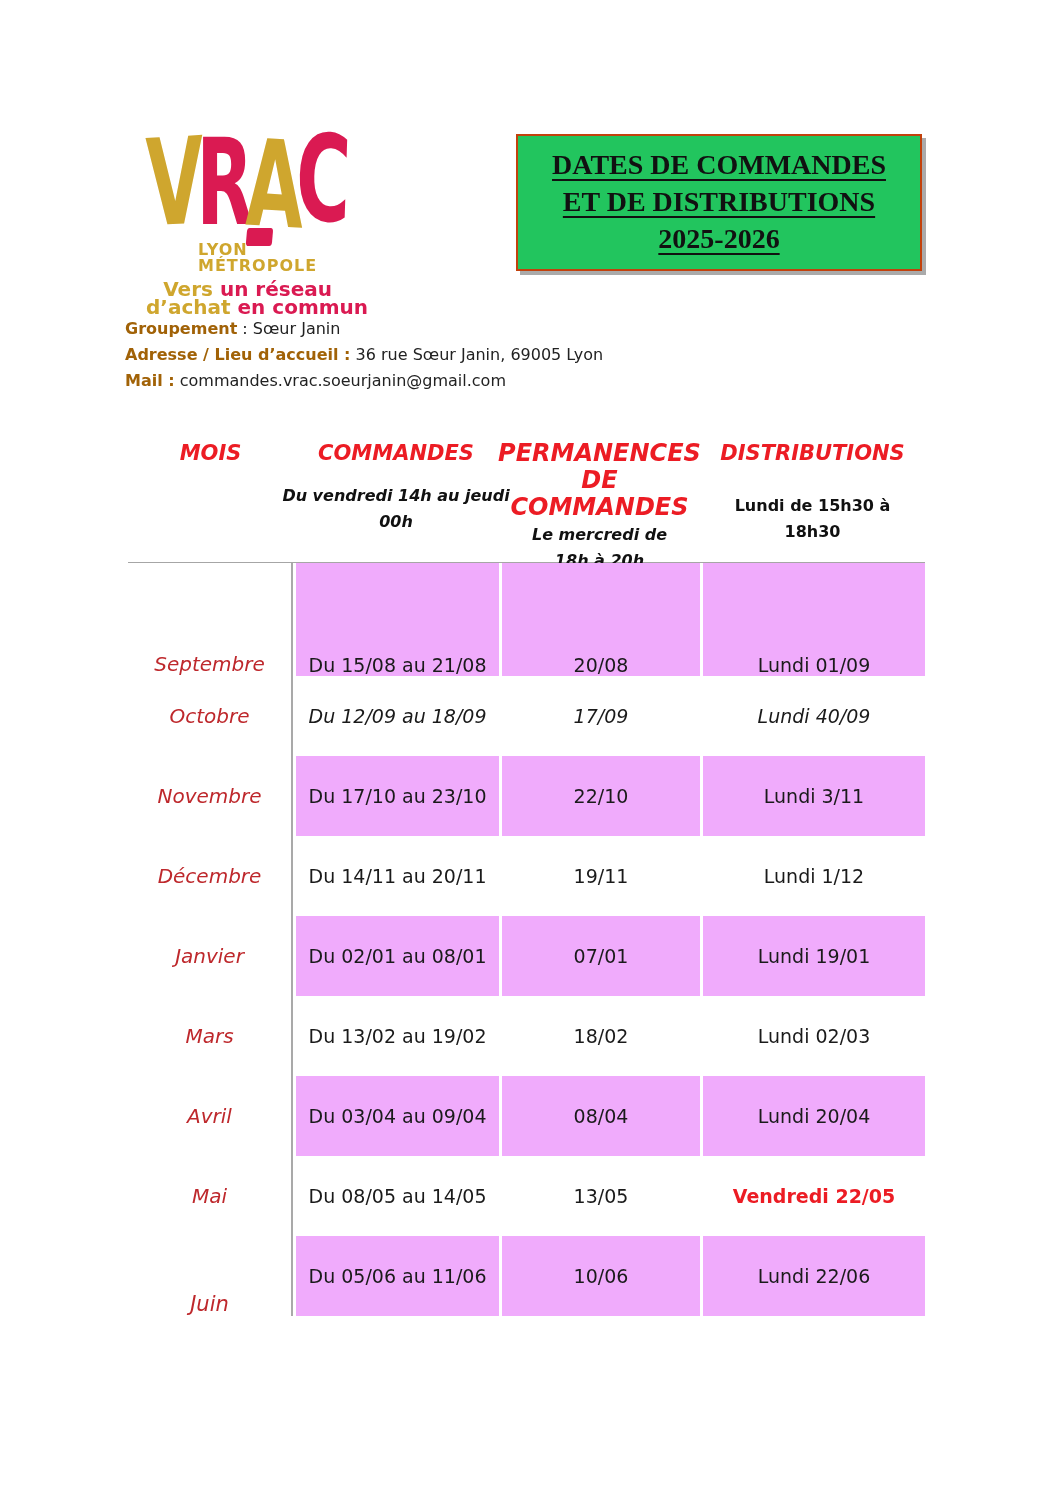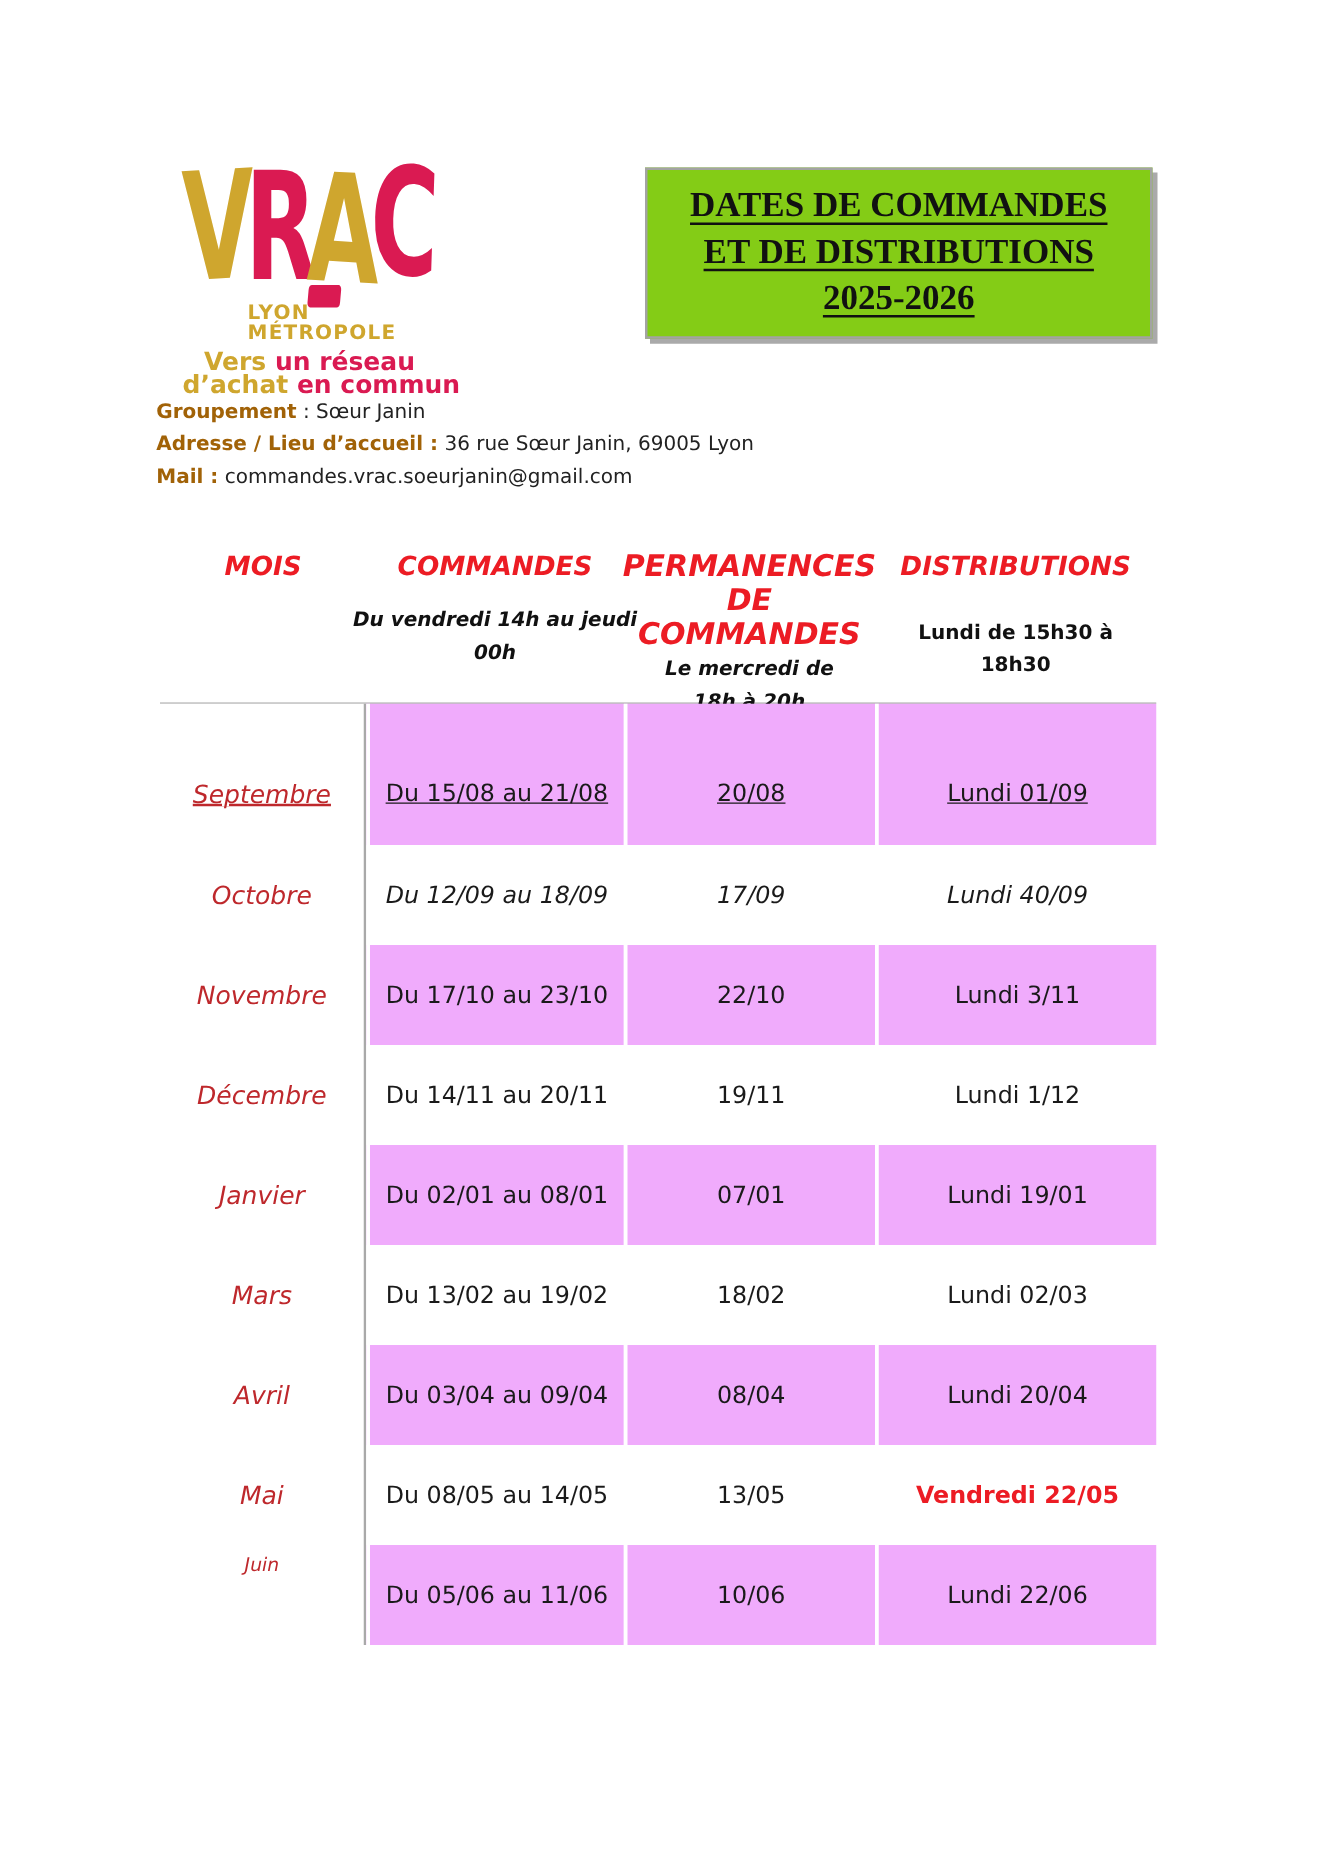--- a/index.html
+++ b/index.html
@@ -37,23 +37,23 @@
   }
   .logo-tagline{
     margin-top:6px;width:186px;text-align:right;
     font-weight:bold;font-size:20px;line-height:18px;white-space:nowrap;
   }
   .gold{color:#CFA62E;}
   .red{color:#DA1A52;}
   
   .title-box{
     position:absolute;left:516px;top:134px;width:402px;
-    border:2px solid #a3a3a3;
+    border:2px solid #c2410c;
     box-shadow:4px 4px 0 #aaaaaa;
-    background:#84cc16;
+    background:#22c55e;
     padding:10px 0 12px 0;
     text-align:center;
     font-family:"Liberation Serif",serif;
     font-weight:bold;font-size:28px;line-height:37px;color:#111;
   }
   .title-box .tline{display:block;text-decoration:underline;text-underline-offset:5px;}
   
   .contact{position:absolute;left:125px;top:316px;font-size:16px;line-height:26px;color:#222;}
   .contact b{color:#a16207;}
   
@@ -78,22 +78,22 @@
   .trow{height:80px;}
   .trow.tall{height:113px;}
   .cell{display:flex;align-items:center;justify-content:center;}
   .cmonth{
     border-right:2px solid #A9A9A9;
     color:#BE282C;font-style:italic;font-size:20px;
     background:#fff;
   }
   .cdata{font-size:19px;color:#1a1a1a;border-left:3px solid #ffffff;}
   .trow.gray .cdata{background:#f0abfc;}
-  .trow.tall .cell{align-items:center;padding-top:30px;text-decoration:underline;}
-  .trow.last .cmonth{align-items:flex-start;padding-top:7px;font-size:15px;}
+  .trow.tall .cell{align-items:flex-end;padding-top:30px;}
+  .trow.last .cmonth{align-items:flex-end;padding-top:7px;font-size:21px;}
   .trow.it .cdata{font-style:italic;}
   .highlight-red{color:#EC1C24;font-weight:bold;}
 </style>
 </head>
 <body>
 
 <div class="page">
 
   <div class="logo">
     <div class="logo-word">

